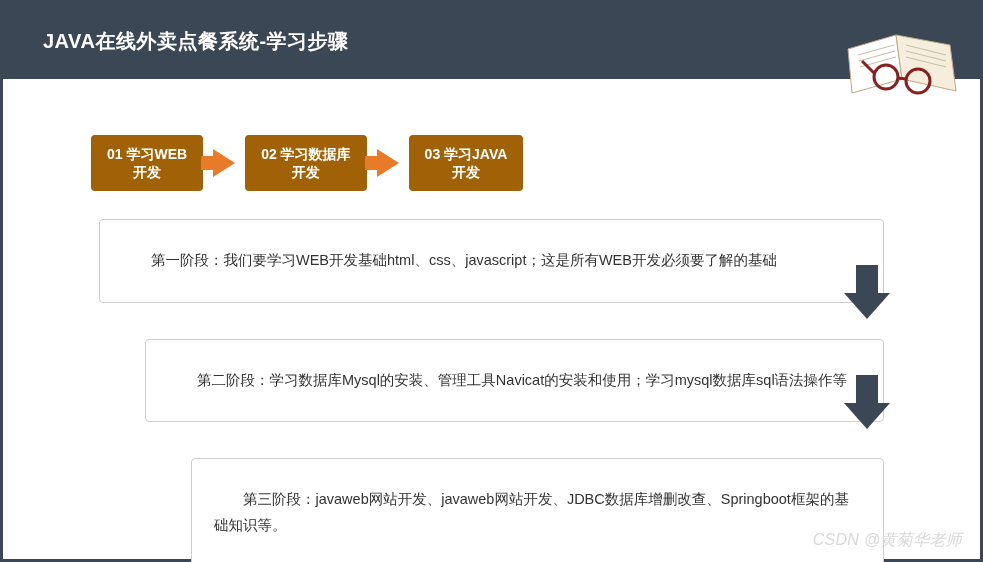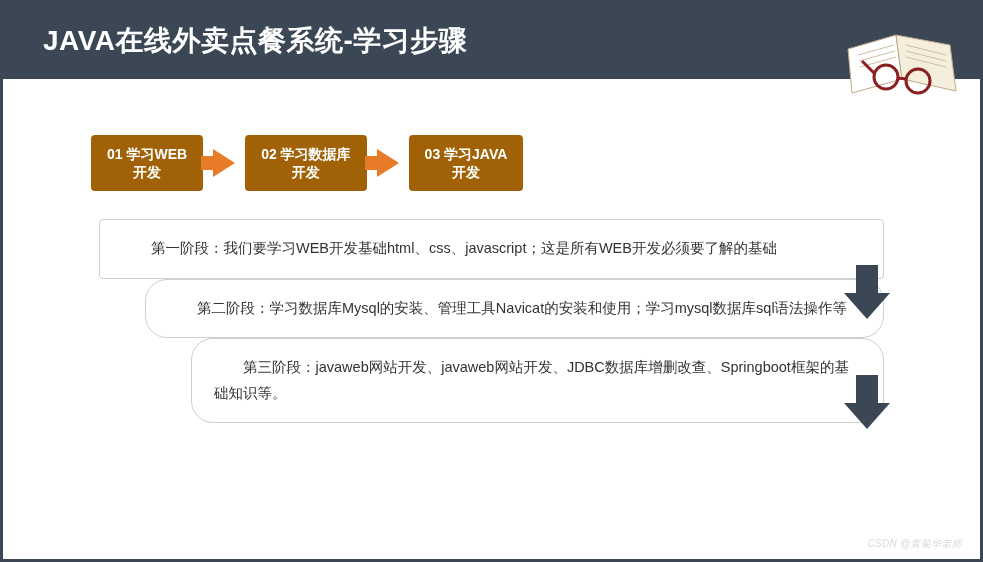--- a/index.html
+++ b/index.html
@@ -18,21 +18,21 @@
     }
     .header-bar {
       background: #3b4754;
       height: 76px;
       display: flex;
       align-items: center;
       padding-left: 40px;
     }
     .header-title {
       color: #ffffff;
-      font-size: 28px;
+      font-size: 20px;
       font-weight: 700;
       letter-spacing: 0.5px;
     }
     .content-area {
       position: relative;
       padding: 56px 56px 20px 72px;
     }
     .step-row {
       display: flex;
       align-items: center;
@@ -69,29 +69,29 @@
       background: #e87b28;
     }
     .phase-stack {
       position: relative;
       margin-left: 24px;
       margin-right: 40px;
     }
     .phase-box {
       border: 1px solid #cfcfcf;
       border-radius: 4px;
-      padding: 16px 22px;
+      padding: 28px 22px;
       font-size: 14.5px;
       color: #333333;
       line-height: 1.75;
       background: #ffffff;
       position: relative;
     }
     .phase-box + .phase-box {
-      border-radius: 22px;
+      margin-top: 36px;
     }
     .phase-text {
       text-indent: 2em;
     }
     .down-arrow {
       position: absolute;
       right: 90px;
       width: 46px;
       height: 54px;
     }
@@ -103,21 +103,21 @@
       top: 18px;
       right: 16px;
       width: 120px;
       height: 90px;
     }
     .watermark {
       position: absolute;
       bottom: 8px;
       right: 18px;
       color: #d9d9d9;
-      font-size: 10px;
+      font-size: 16px;
       font-style: italic;
       letter-spacing: 0.3px;
       pointer-events: none;
     }
     .phase2 { margin-left: 46px; }
     .phase3 { margin-left: 92px; }
   </style>
 </head>
 <body>
 

